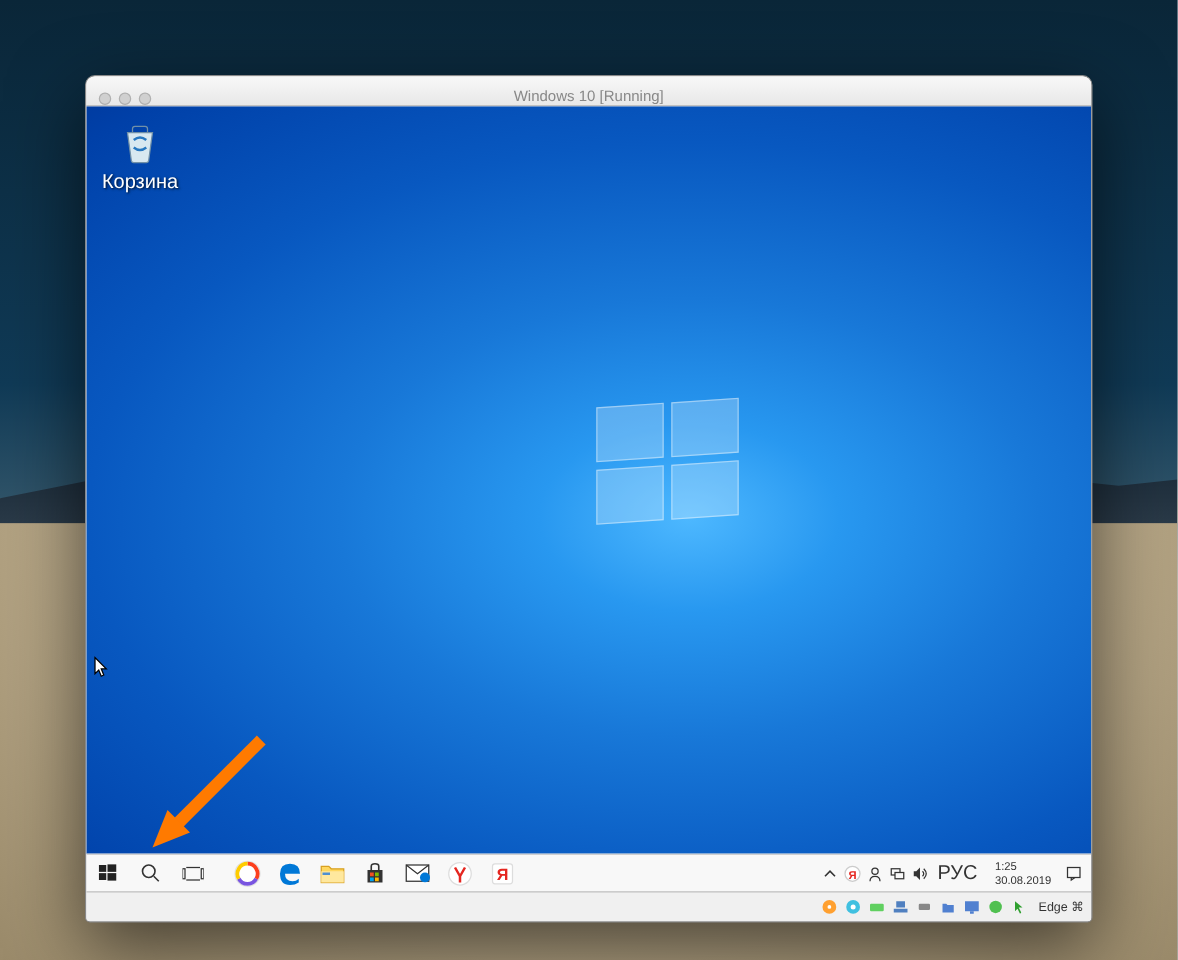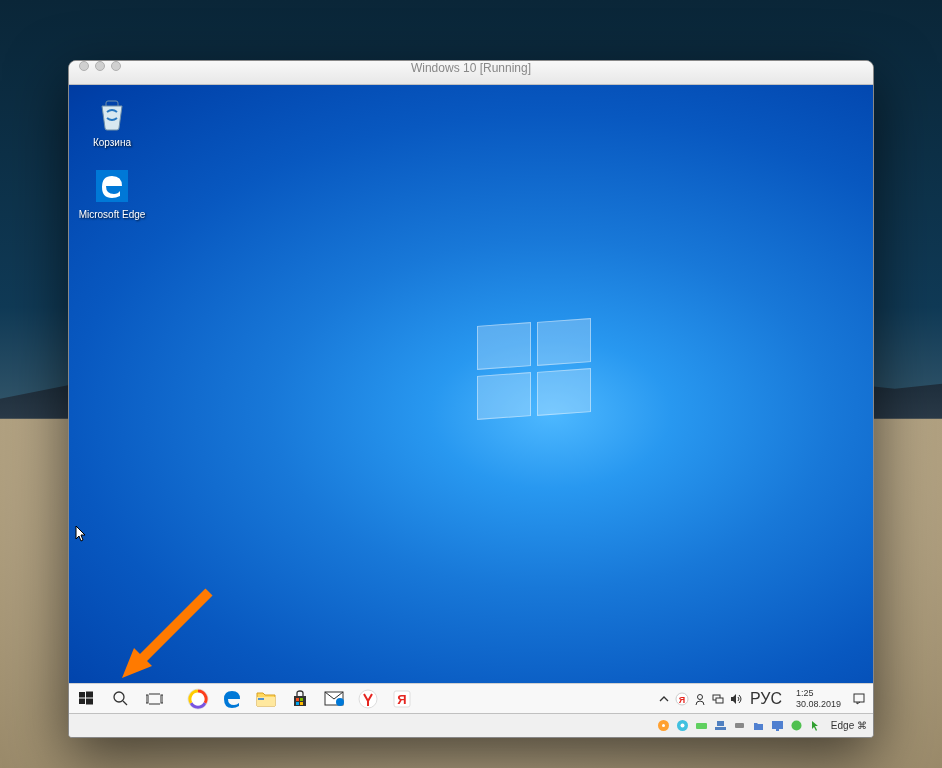--- a/index.html
+++ b/index.html
@@ -17,36 +17,36 @@
   position: absolute; left: 68px; top: 60px;
   width: 806px; height: 678px;
   background: #f0f0f0;
   border-radius: 8px 8px 4px 4px;
   box-shadow: 0 20px 60px rgba(0,0,0,0.6);
   overflow: hidden;
   border: 1px solid #888;
 }
 .titlebar {
   height: 24px; background: linear-gradient(180deg,#f8f8f8,#e8e8e8);
-  display: flex; align-items: flex-start; position: relative;
+  display: flex; align-items: flex-end; position: relative;
   border-bottom: 1px solid #c0c0c0;
 }
 .mac-buttons { display:flex; gap:6px; padding-left:10px;}
 .mac-btn { width:10px; height:10px; border-radius:50%; background:#d0d0d0; border:1px solid #b0b0b0;}
 .title-text { position:absolute; left:0; right:0; text-align:center; font-size:12px; color:#888;}
 
 .guest-area { position:absolute; top:24px; left:0; right:0; bottom:24px; overflow:hidden;}
 .desktop {
   width:100%; height:calc(100% - 30px);
   background: radial-gradient(ellipse 800px 500px at 60% 55%, #4db8ff 0%, #2898f0 15%, #1878d8 35%, #0858c0 60%, #0040a8 85%, #003090 100%);
   position:relative;
 }
 .win-logo { position:absolute; left:58%; top:48%; transform:translate(-50%,-50%);}
 .win-logo .pane { position:absolute; background:rgba(255,255,255,0.25); border:1px solid rgba(255,255,255,0.4);}
-.desktop-icon { position:absolute; width:76px; text-align:center; font-size:10px; color:#fff; text-shadow:1px 1px 2px rgba(0,0,0,0.8); cursor:pointer;}
+.desktop-icon { position:absolute; width:76px; text-align:center; font-size:16px; color:#fff; text-shadow:1px 1px 2px rgba(0,0,0,0.8); cursor:pointer;}
 .desktop-icon .ico { width:42px; height:42px; margin:0 auto 2px; display:flex; align-items:center; justify-content:center;}
 .cursor { position:absolute; width:12px; height:18px;}
 
 .taskbar {
   position:absolute; bottom:0; left:0; right:0; height:30px;
   background:#f8f8f8; border-top:1px solid #d0d0d0;
   display:flex; align-items:center;
 }
 .tb-item { width:34px; height:30px; display:flex; align-items:center; justify-content:center; cursor:pointer;}
 .tb-spacer { flex:1;}
@@ -96,29 +96,20 @@
         <div class="ico">
           <svg width="40" height="40" viewBox="0 0 40 40">
               <path d="M10 12 L30 12 L27 34 Q27 36 25 36 L15 36 Q13 36 13 34 Z" fill="#d8e8f0" stroke="#7090a8"></path>
               <path d="M14 12 L14 9 Q14 7 16 7 L24 7 Q26 7 26 9 L26 12" fill="none" stroke="#7090a8"></path>
               <path d="M15 18 Q20 14 25 18 M15 24 Q20 28 25 24" fill="none" stroke="#2878c0" stroke-width="2"></path>
             </svg>
         </div>
         <div>Корзина</div>
       </div>
 
-      <div class="desktop-icon" style="left:5px;top:80px">
-        <div class="ico">
-          <svg width="40" height="40" viewBox="0 0 40 40">
-              <rect x="4" y="4" width="32" height="32" fill="#0078d7"></rect>
-              <path d="M20 10 Q30 10 30 20 L14 20 Q14 28 22 28 Q26 28 28 25 L28 30 Q24 32 20 32 Q10 32 10 21 Q10 10 20 10" fill="#fff"></path>
-            </svg>
-        </div>
-        <div>Microsoft Edge</div>
-      </div>
 
 
       <svg class="cursor" style="left:6px;top:440px" viewBox="0 0 12 18">
           <path d="M1 1 L1 14 L4 11 L6 16 L8 15 L6 10 L10 10 Z" fill="#fff" stroke="#000"></path>
         </svg>
 
       <svg class="arrow-annotation" style="left:45px;top:495px;width:110px;height:105px" viewBox="0 0 110 105">
         <line x1="95" y1="12" x2="25" y2="82" stroke="#ff7a00" stroke-width="10"></line>
         <path d="M8 98 L38 86 L20 68 Z" fill="#ff7a00"></path>
       </svg>

